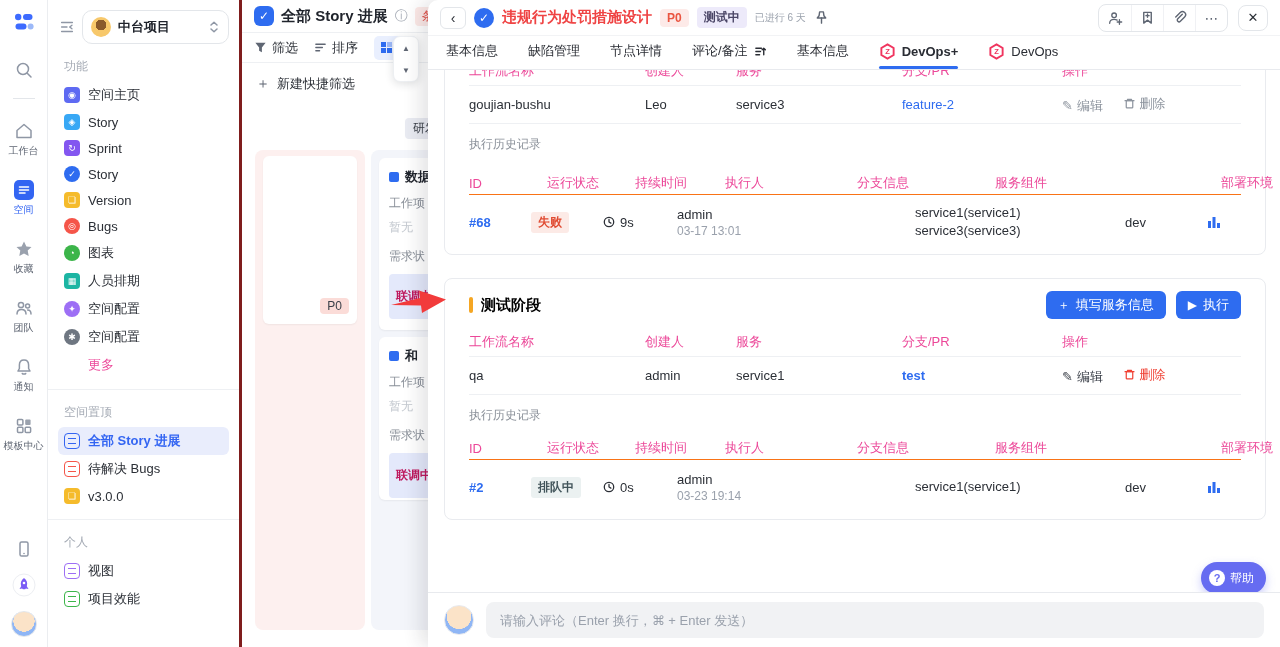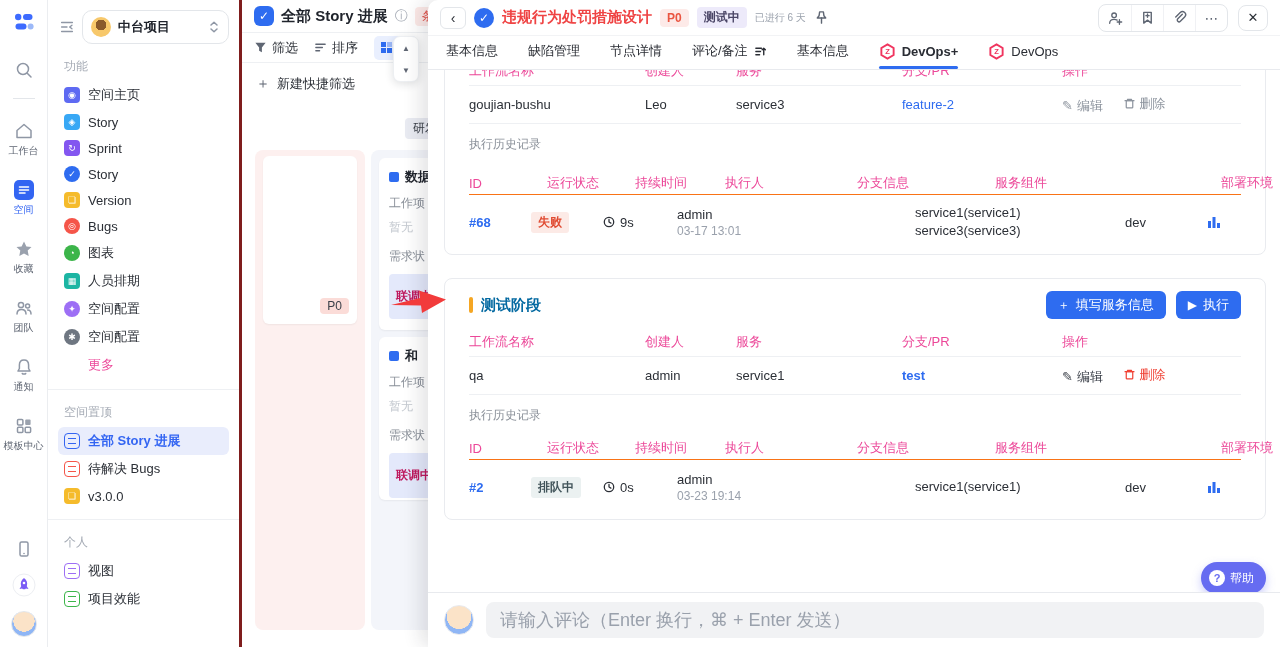--- a/index.html
+++ b/index.html
@@ -114,30 +114,30 @@
   .hist-head { margin-top:12px; border-bottom:1px solid #f97316; height:30px;gap:16px; }
   .badge-fail { display:inline-block; background:#fceae6; color:#e04b32; font-weight:bold; font-size:12px; padding:2px 7px; border-radius:3px; }
   .badge-queue { display:inline-block; background:#ebf1f1; color:#41545a; font-weight:bold; font-size:12px; padding:2px 7px; border-radius:3px; }
   .dur-cell { display:flex; align-items:center; gap:5px; }
   .exec .t2 { color:#9aa1ac; font-size:12px; margin-top:2px; }
   .svc div { line-height:18px; }
   .op-link { display:inline-flex; align-items:center; gap:4px; color:#8d949e; font-size:13px; cursor:pointer; margin-right:16px; }
   .op-link.red { color:#f04134; }
   .stage-head { display:flex; align-items:center; }
   .stage-bar { width:4px; height:16px; background:#f5a623; border-radius:2px; margin-right:8px; }
-  .stage-title { font-size:15px; font-weight:bold; color:#0369a1; }
+  .stage-title { font-size:15px; font-weight:bold; color:#000000; }
   .stage-btns { margin-left:auto; display:flex; gap:10px; }
   .btn-blue { background:#2e6cf0; color:#fff; font-size:13px; height:28px; display:flex; align-items:center; gap:6px;
     padding:0 12px; border-radius:6px; cursor:pointer; white-space:nowrap; }
   .btn-blue .pre { font-size:12px; }
   .m-comment { position:absolute; left:0; right:0; bottom:0; height:55px; border-top:1px solid #e8eaee;
     display:flex; align-items:center; gap:12px; padding:0 16px; background:#fff; }
   .cm-av { width:30px; height:30px; border-radius:50%; flex:none;
     background:radial-gradient(circle at 50% 38%,#fbe3c8 0 55%,#8fb6f5 56%); border:1px solid #e8eaee; }
-  .cm-input { flex:1; height:36px; background:#f1f2f4; border:none; border-radius:8px; padding:6px 14px; font-size:18px; color:#2b2f36;
+  .cm-input { flex:1; height:36px; background:#f1f2f4; border:none; border-radius:8px; padding:6px 14px; font-size:13px; color:#2b2f36;
     font-family:inherit; outline:none; }
   .cm-input::placeholder { color:#9aa1ac; }
   .help-btn { position:absolute; right:14px; top:562px; height:32px; background:#666cf1; color:#fff; border-radius:17px;
     display:flex; align-items:center; gap:5px; padding:0 12px 0 8px; font-size:12px; cursor:pointer; box-shadow:0 4px 10px rgba(102,108,241,.35); }
   .help-q { width:16px; height:16px; border-radius:50%; background:#fff; color:#666cf1; font-size:11px; font-weight:bold;
     display:flex; align-items:center; justify-content:center; }
   .red-arrow { position:absolute; left:390px; top:284px; z-index:40; }
 </style>
 </head>
 <body>

